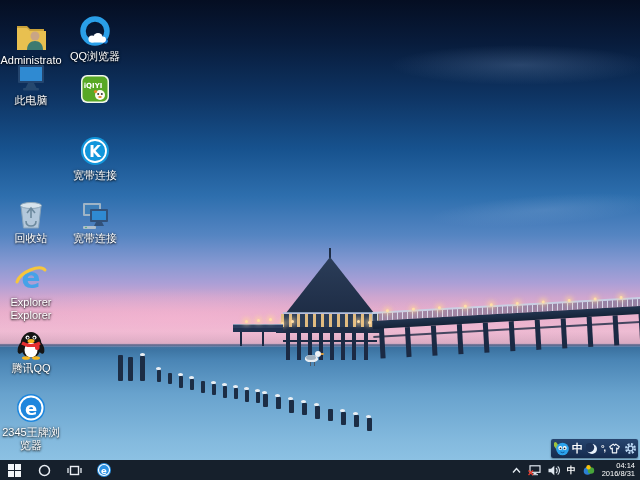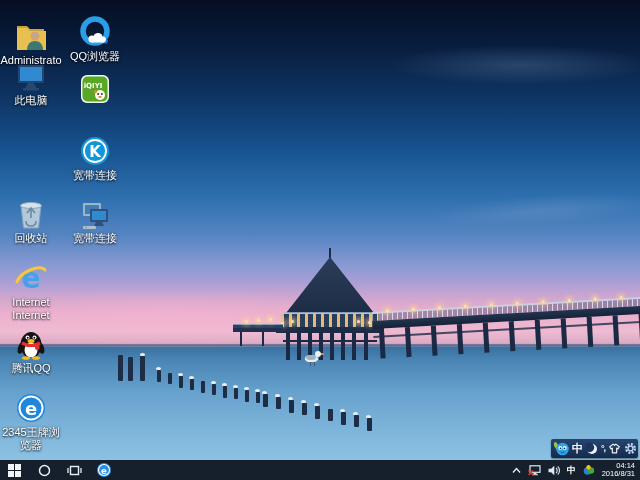--- a/index.html
+++ b/index.html
@@ -234,21 +234,21 @@
     <div class="lbl">回收站</div>
   </div>
 
   <div class="cell" style="left:0px;top:260px;">
     <div class="ic">
       <svg width="34" height="32" viewBox="0 0 34 32">
         <text x="17" y="26" font-family="DejaVu Sans" font-size="28" font-weight="bold" fill="#46a2e8" text-anchor="middle">e</text>
         <path d="M3 20 C6 10, 26 2, 31 8" stroke="#f6c63c" stroke-width="3" fill="none" stroke-linecap="round"></path>
       </svg>
     </div>
-    <div class="lbl">Internet Internet</div>
+    <div class="lbl">Explorer Explorer</div>
   </div>
 
   <div class="cell" style="left:0px;top:326px;">
     <div class="ic">
       <svg width="32" height="32" viewBox="0 0 32 32">
         <ellipse cx="16" cy="17" rx="10.5" ry="13" fill="#141414"></ellipse>
         <ellipse cx="6" cy="20" rx="3" ry="6" fill="#141414" transform="rotate(18 6 20)"></ellipse>
         <ellipse cx="26" cy="20" rx="3" ry="6" fill="#141414" transform="rotate(-18 26 20)"></ellipse>
         <ellipse cx="16" cy="22" rx="6.5" ry="7.5" fill="#fff"></ellipse>
         <circle cx="12.5" cy="9.5" r="2" fill="#fff"></circle>

